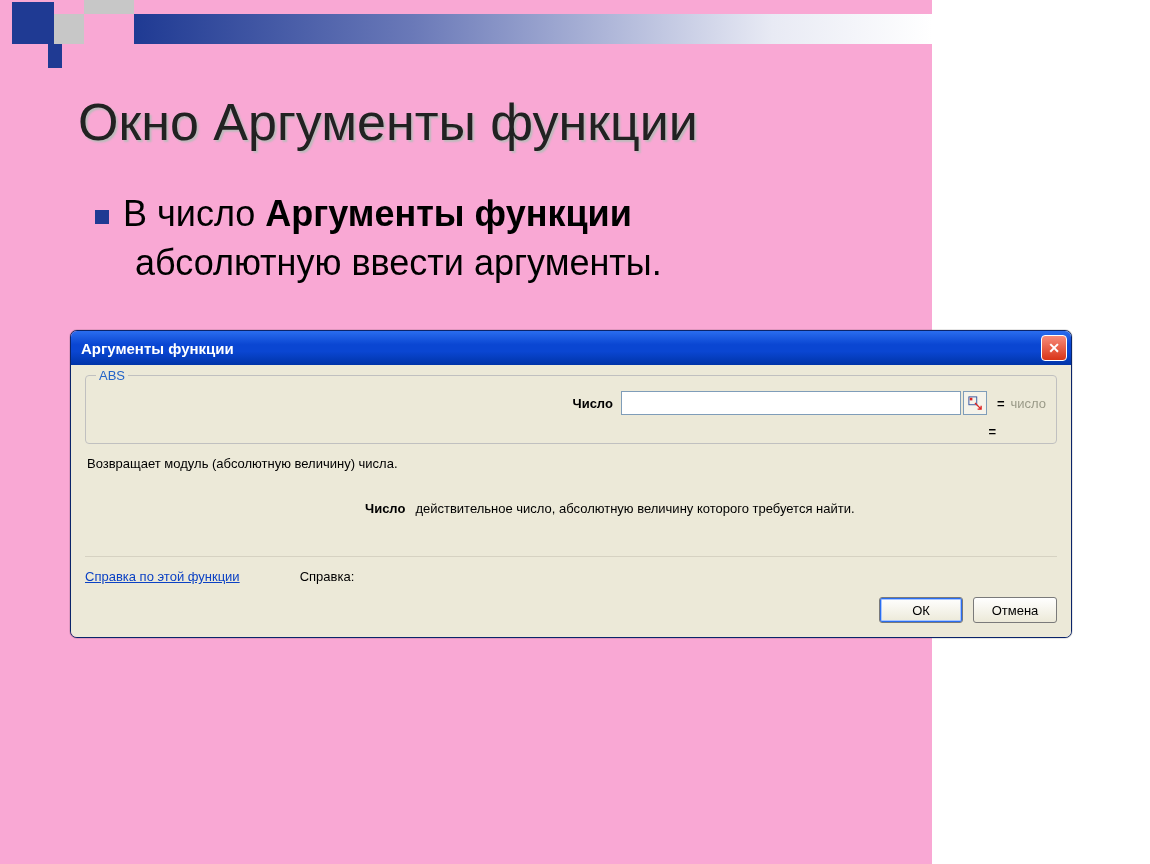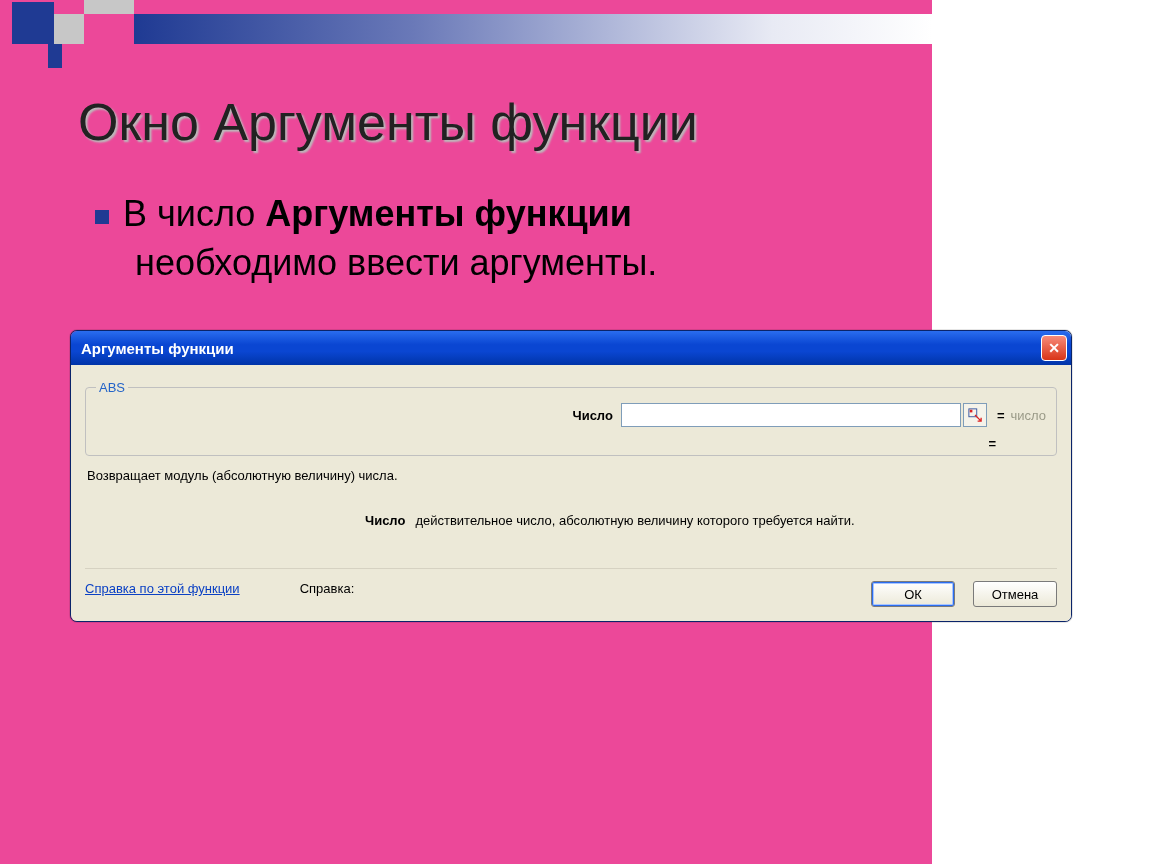--- a/index.html
+++ b/index.html
@@ -1,20 +1,20 @@
 <!DOCTYPE html>
 <html><head>
 <meta charset="utf-8">
 <style>
 html,body{
   margin:0;padding:0;width:1150px;height:864px;
   font-family:Arial,Helvetica,sans-serif;
   background:#fff;overflow:hidden;
 }
-.slide{width:932px;height:864px;position:relative;background:#ec4899;}
+.slide{width:932px;height:864px;position:relative;background:#f9a8d4;}
 
 
 .deco{position:absolute;left:0;top:0;width:100%;height:70px;}
 .sq1{position:absolute;left:12px;top:2px;width:42px;height:42px;background:#1f3a93;}
 .sq2{position:absolute;left:54px;top:14px;width:30px;height:30px;background:#c7c7c7;}
 .sq3{position:absolute;left:84px;top:0;width:50px;height:14px;background:#c7c7c7;}
 .sq4{position:absolute;left:48px;top:44px;width:14px;height:24px;background:#1f3a93;}
 .bar{position:absolute;left:134px;top:14px;right:0;height:30px;
   background:linear-gradient(to right,#1f3a93 0%,#6a79b8 35%,#e8eaf4 80%,#ffffff 100%);}
 
@@ -32,21 +32,21 @@
 .titlebar{height:34px;
   background:linear-gradient(to bottom,#2a6def 0%,#0a46d2 40%,#0a46d2 60%,#0034a8 100%);
   color:#fff;font-weight:bold;font-size:15px;
   display:flex;align-items:center;justify-content:space-between;
   padding:0 4px 0 10px;font-family:Tahoma,Arial,sans-serif;}
 .closebtn{width:24px;height:24px;border-radius:4px;
   background:linear-gradient(to bottom,#f78b7a,#d93417);
   border:1px solid #fff;display:flex;align-items:center;justify-content:center;
   color:#fff;font-weight:bold;font-size:14px;line-height:1;cursor:default;}
 
-.dlg-body{background:#ece9d8;padding:22px 14px 14px 14px;font-family:Tahoma,Arial,sans-serif;
+.dlg-body{background:#ece9d8;padding:10px 14px 14px 14px;font-family:Tahoma,Arial,sans-serif;
   font-size:13px;color:#000;}
 
 .fs{border:1px solid #c0c0c0;border-radius:4px;padding:2px 10px 28px 10px;margin-bottom:8px;position:relative;}
 .fs-legend{color:#2464c8;font-size:13px;position:relative;top:-10px;background:#ece9d8;padding:0 3px;}
 .row1{display:flex;align-items:center;justify-content:flex-end;margin-top:-2px;}
 .lbl{font-weight:bold;margin-right:8px;}
 .inwrap{display:flex;align-items:center;}
 .txt{width:330px;height:22px;border:1px solid #7f9db9;background:#fff;padding:0 4px;}
 .refbtn{width:22px;height:22px;margin-left:2px;border:1px solid #7f9db9;
   background:#f5f3ea;display:flex;align-items:center;justify-content:center;}
@@ -55,21 +55,21 @@
 .ghost{color:#9a9a88;}
 .eq-alone{position:absolute;right:60px;bottom:4px;font-weight:bold;}
 
 .desc{margin:12px 2px 20px 2px;}
 .argdesc{display:flex;margin:30px 2px 40px 280px;}
 .argdesc .albl{font-weight:bold;white-space:nowrap;margin-right:10px;}
 
 .footer{display:flex;align-items:flex-start;justify-content:space-between;border-top:1px solid #d6d2c2;padding-top:12px;}
 .left{display:flex;align-items:center;gap:60px;}
 .link{color:#0b41c4;text-decoration:underline;cursor:pointer;}
-.btns{display:flex;gap:18px;}
+.btns{display:flex;gap:10px;margin-top:28px;}
 .btn{min-width:84px;height:26px;border:1px solid #7a7a7a;border-radius:3px;
   background:linear-gradient(to bottom,#ffffff,#ece9d8);font-family:Tahoma,Arial,sans-serif;
   font-size:13px;cursor:default;}
 .btn.ok{box-shadow:0 0 0 1px #2a6def inset,0 0 0 2px #a9c6ff inset;}
 </style>
 </head>
 <body>
 <div class="slide">
 
 <div class="deco">
@@ -77,21 +77,21 @@
   <div class="sq2"></div>
   <div class="sq3"></div>
   <div class="sq4"></div>
   <div class="bar"></div>
 </div>
 
 <div class="title">Окно Аргументы функции</div>
 
 <div class="body-text">
   <span class="bullet"></span><span>В число </span><span class="bold">Аргументы функции</span><br>
-  &nbsp;&nbsp;&nbsp;<span> необходимо ввести аргументы.</span>
+  &nbsp;&nbsp;&nbsp;<span> абсолютную ввести аргументы.</span>
 </div>
 
 <div class="dialog">
   <div class="titlebar">
     <span>Аргументы функции</span>
     <div class="closebtn">
       <span>✕</span>
     </div>
   </div>
   <div class="dlg-body">

